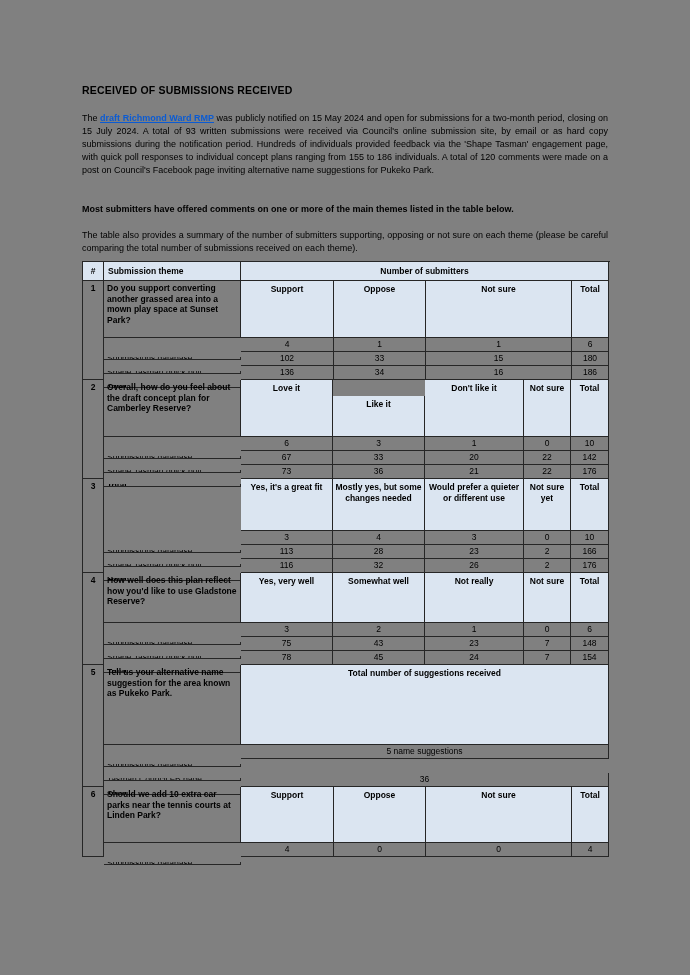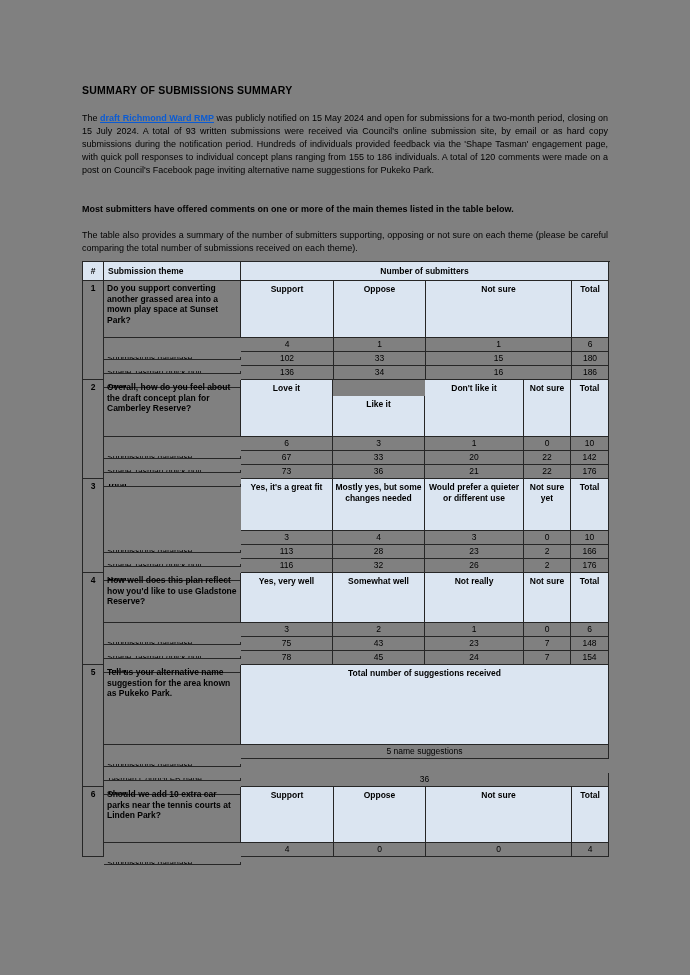--- a/index.html
+++ b/index.html
@@ -32,21 +32,21 @@
   .themec{font-weight:bold;padding:2px 3px;}
   .numc{font-weight:bold;text-align:center;padding-top:2px;}
   .labc{display:flex;align-items:center;padding-left:3px;margin-top:19px;}
   .valc{display:flex;align-items:center;justify-content:center;text-align:center;}
   .bold{font-weight:bold;}
 </style>
 </head>
 <body>
 
 <div class="page">
-  <h1 class="title">SUMMARY OF SUBMISSIONS SUMMARY</h1>
+  <h1 class="title">RECEIVED OF SUBMISSIONS RECEIVED</h1>
 
   <p class="p1"><span>The </span><a class="doclink">draft Richmond Ward RMP</a><span> was publicly notified on 15 May 2024 and open for submissions for a two-month period, closing on 15 July 2024. A total of 93 written submissions were received via Council's online submission site, by email or as hard copy submissions during the notification period. Hundreds of individuals provided feedback via the 'Shape Tasman' engagement page, with quick poll responses to individual concept plans ranging from 155 to 186 individuals. A total of 120 comments were made on a post on Council's Facebook page inviting alternative name suggestions for Pukeko Park.</span></p>
 
   <p class="boldnote">Most submitters have offered comments on one or more of the main themes listed in the table below.</p>
 
   <p class="summary">The table also provides a summary of the number of submitters supporting, opposing or not sure on each theme (please be careful comparing the total number of submissions received on each theme).</p>
 
 
   <div id="table-root">
       <div class="grp" style="grid-template-columns: 21px 137px 368px; grid-template-rows: 19px;">

